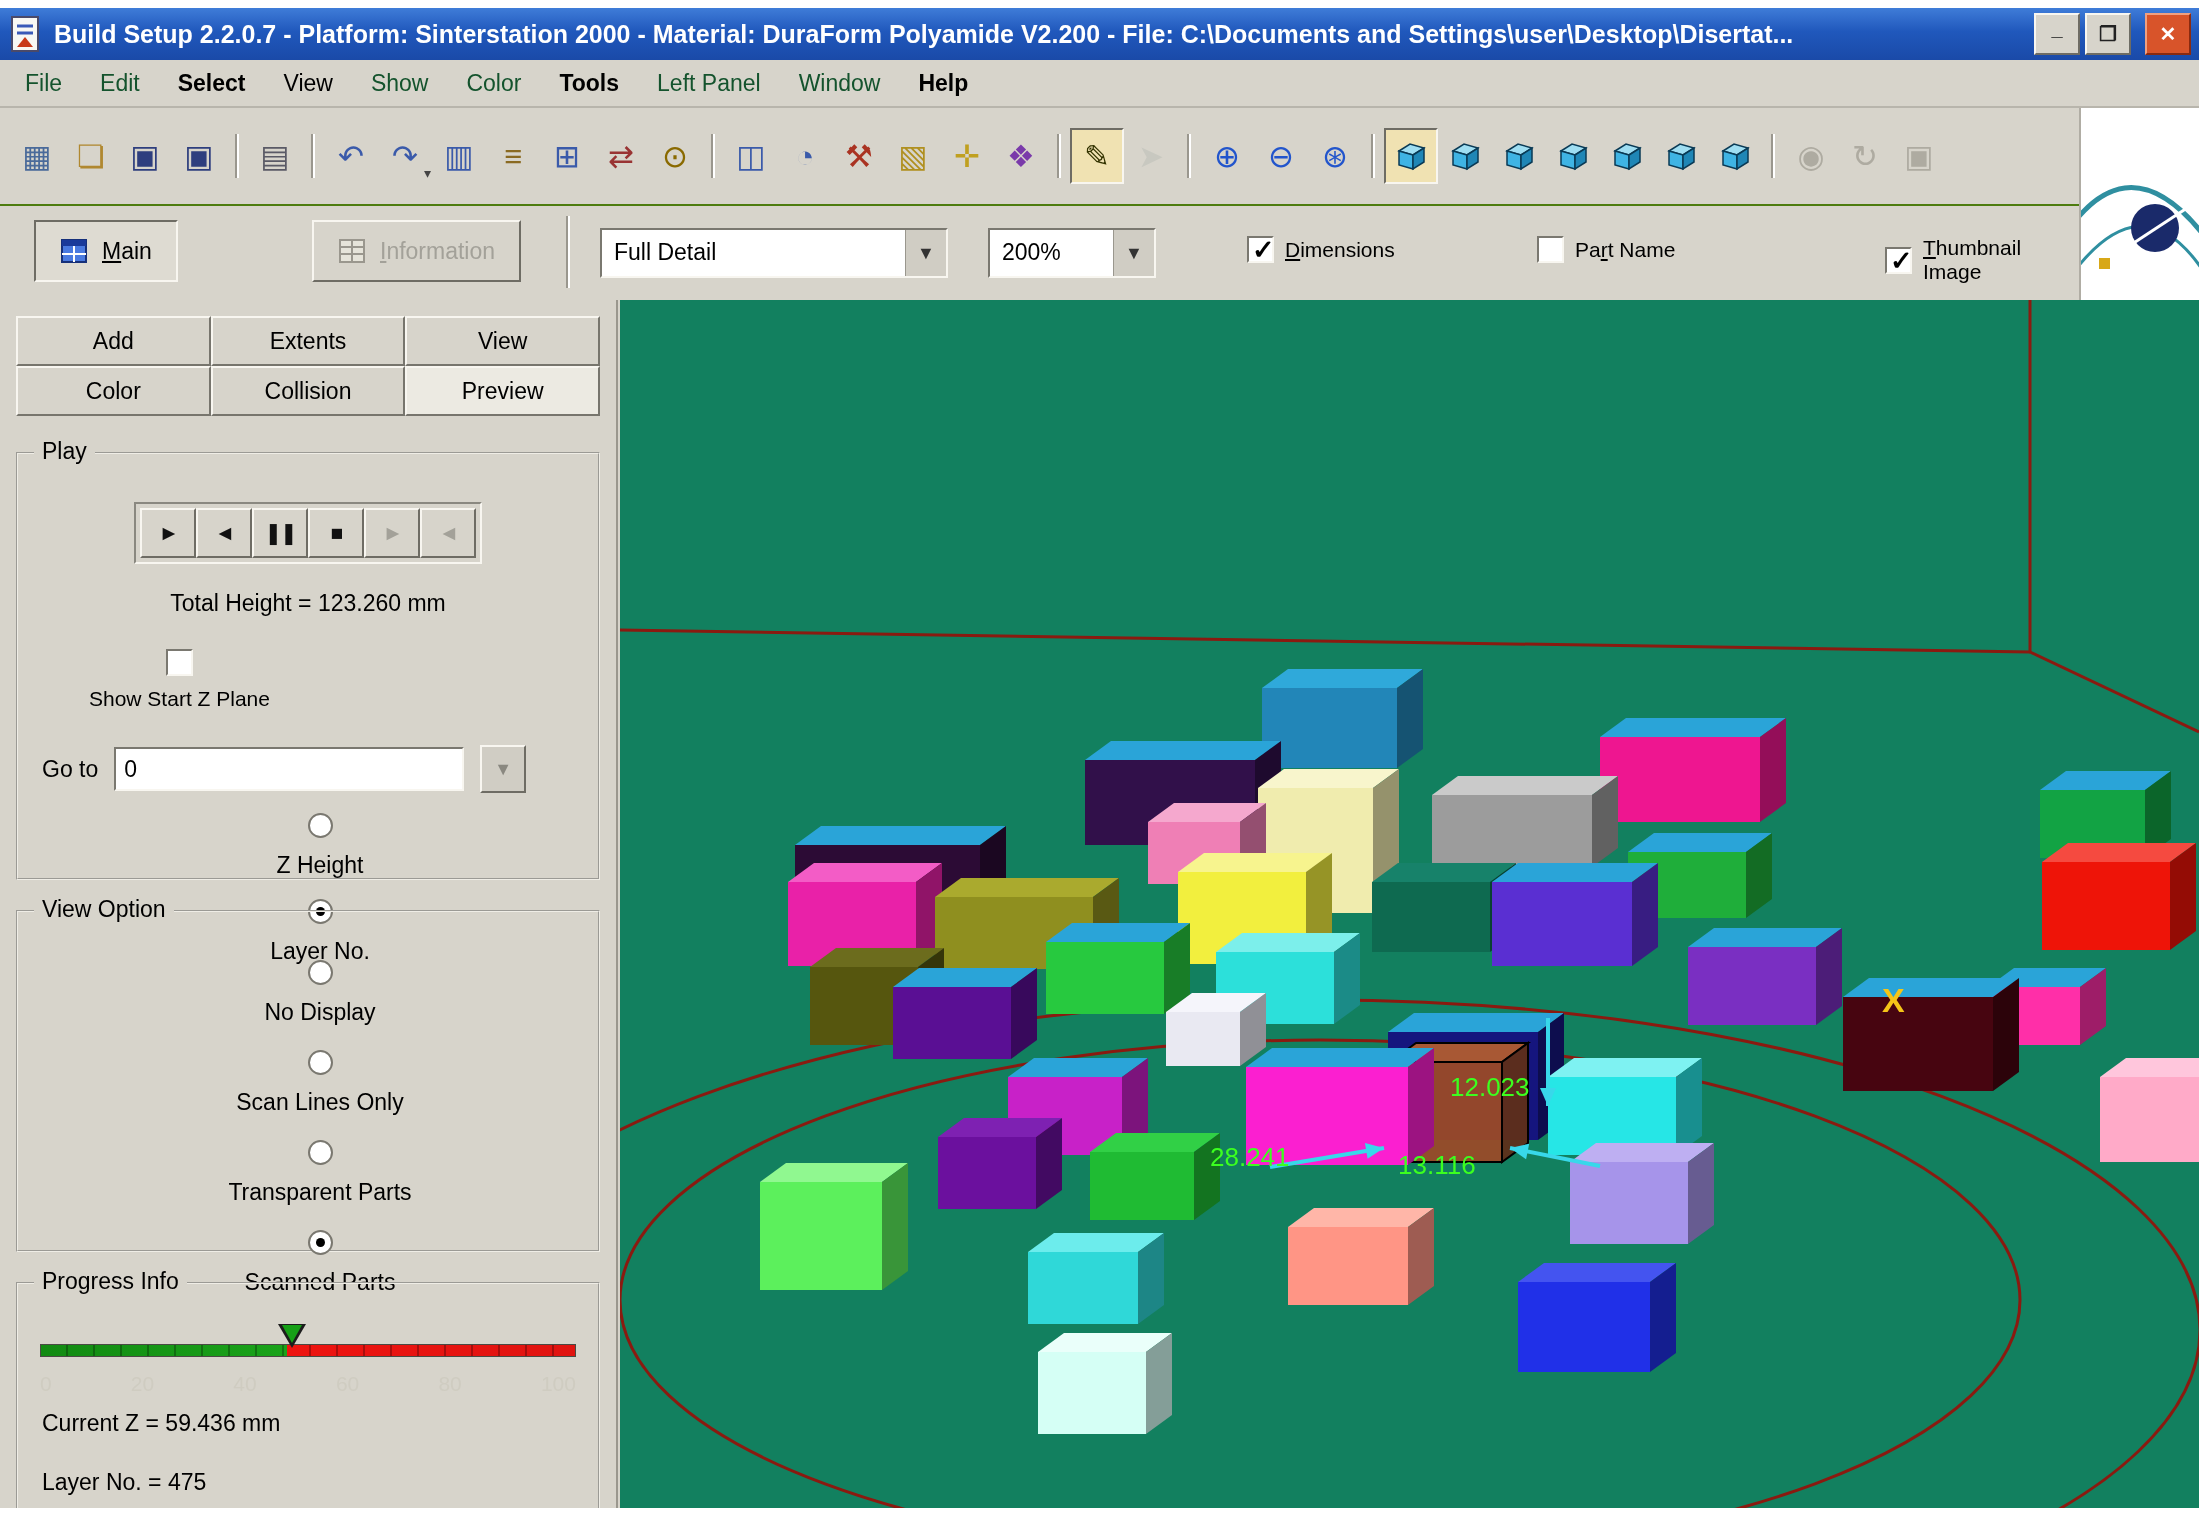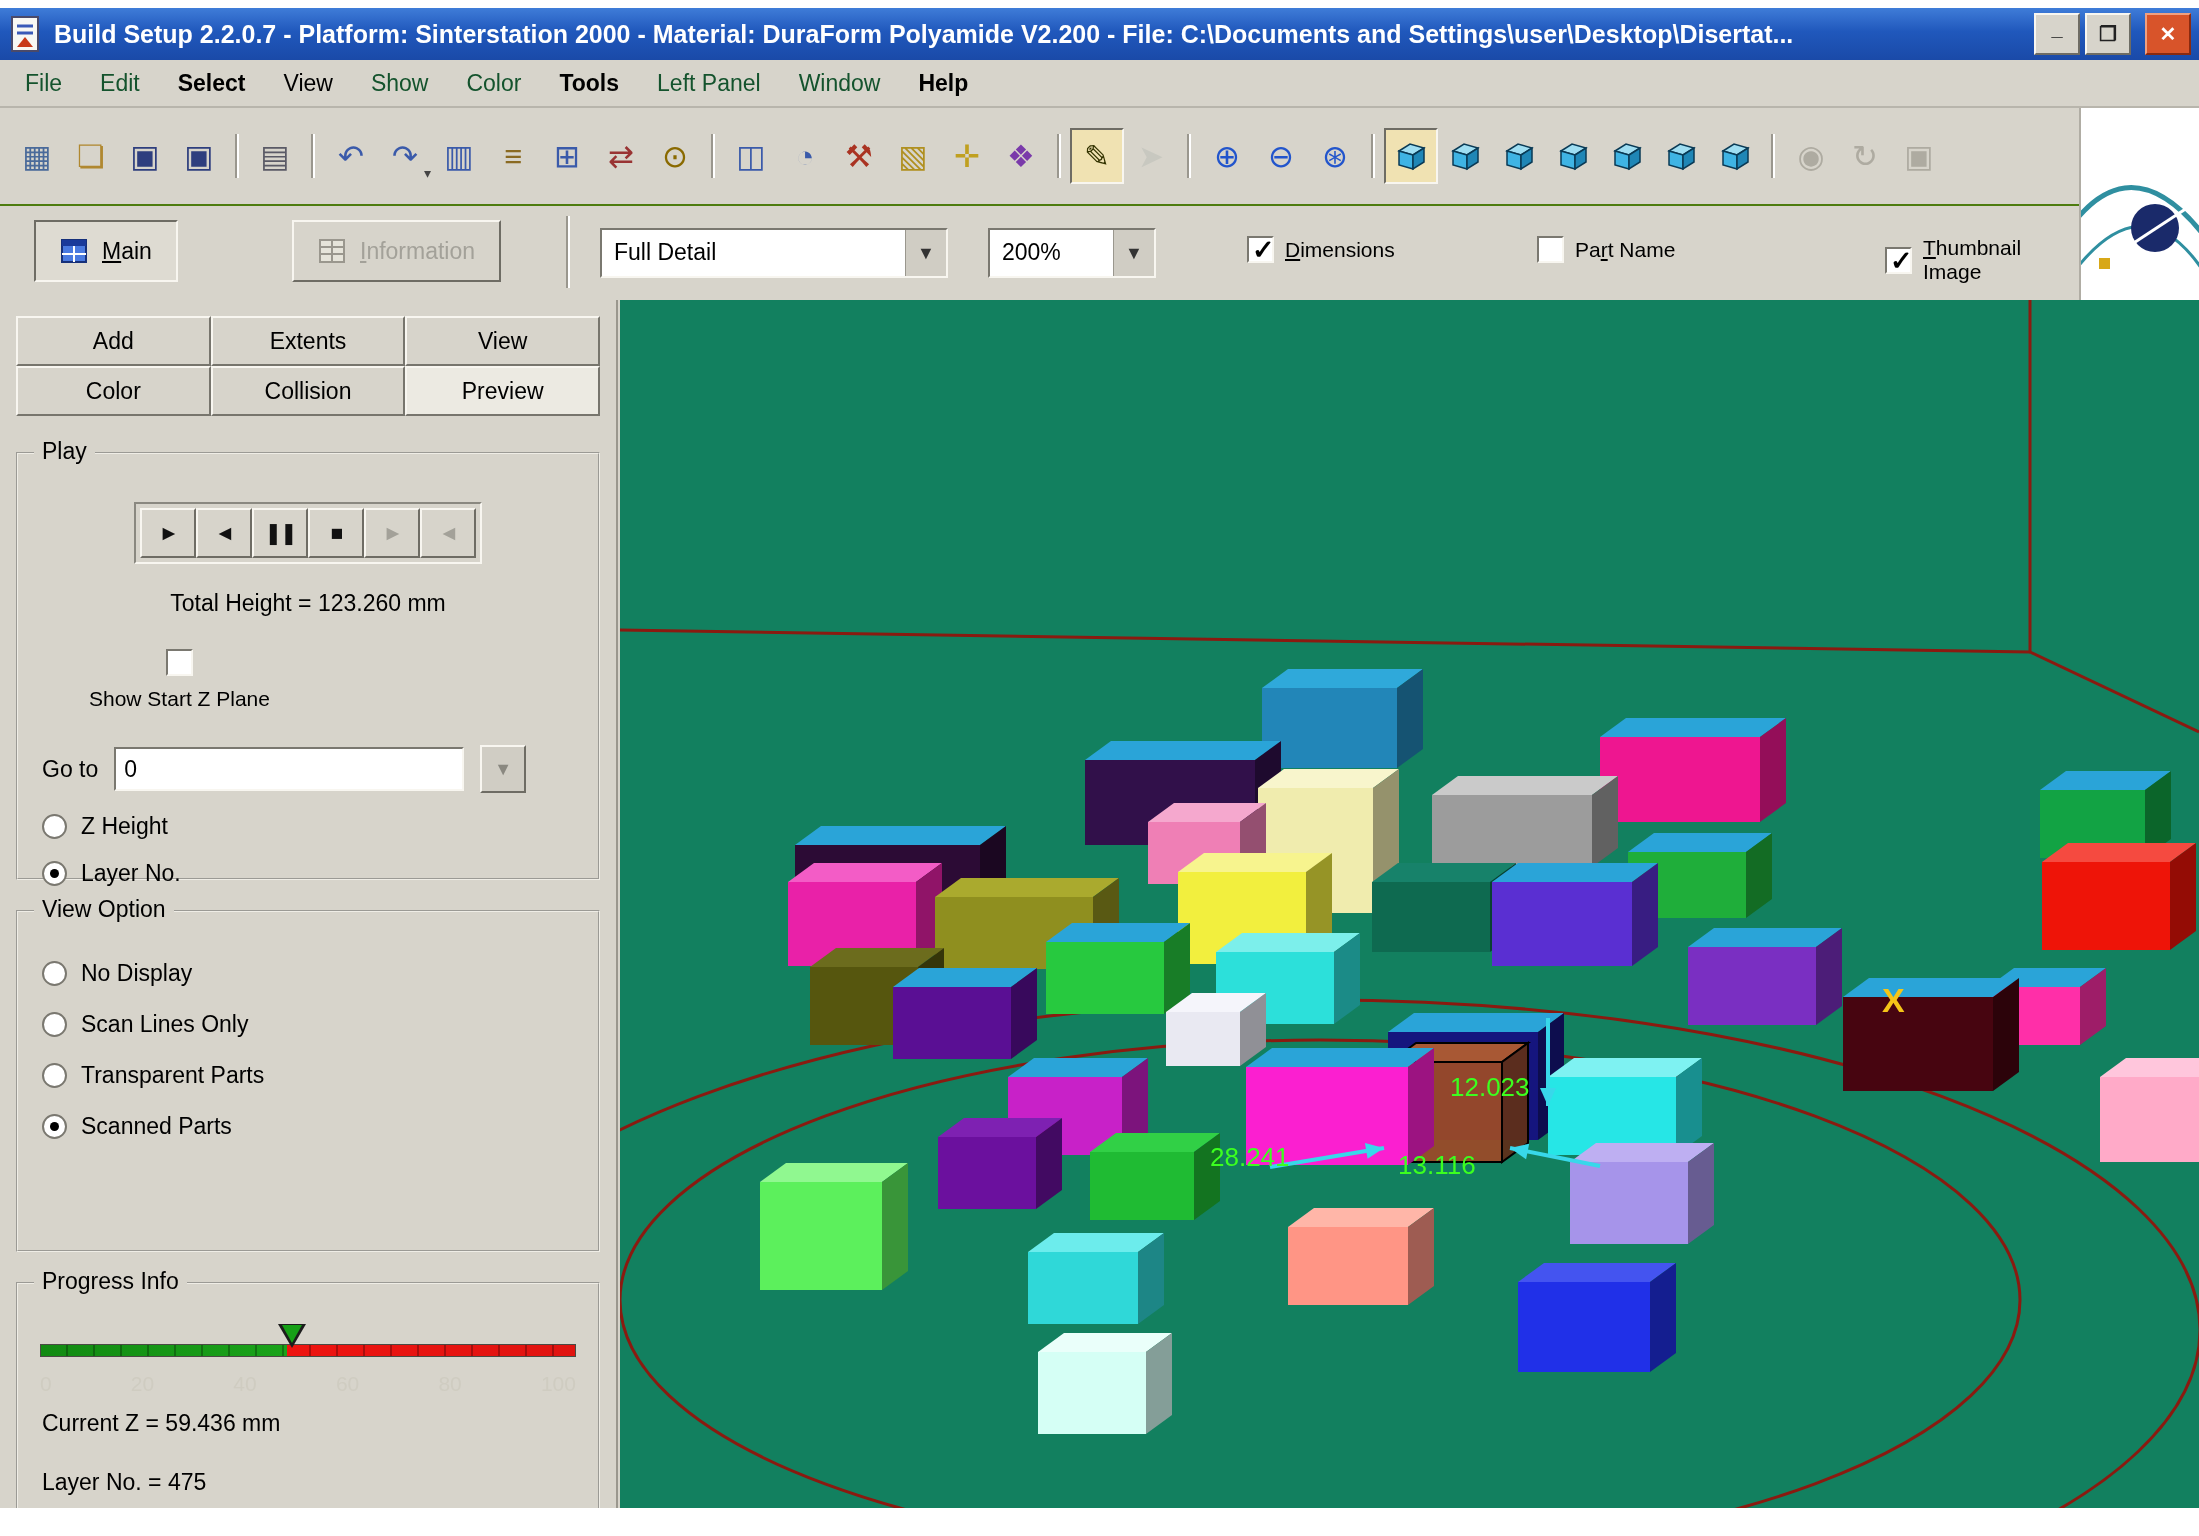--- a/index.html
+++ b/index.html
@@ -86,21 +86,21 @@
   .theight{text-align:center;margin-top:26px;font-size:23px;}
   .showz{margin:32px 0 0 24px;flex-direction:column;}
   .gotorow{margin:34px 0 0 24px;display:flex;align-items:center;gap:16px;}
   .gotolabel{font-size:23px;}
   .gotofield{width:330px;height:40px;font-size:23px;padding:0 8px;background:#fff;font-family:inherit;
     border:2px solid;border-color:#7a7870 #f8f6f0 #f8f6f0 #7a7870;}
   .gotobtn{width:42px;height:44px;background:#d0cdc4;position:relative;
     border:2px solid;border-color:#f8f6f0 #6e6c64 #6e6c64 #f8f6f0;}
   .gotobtn::after{content:"▼";position:absolute;left:50%;top:50%;transform:translate(-50%,-50%);
     color:#8a8880;font-size:18px;}
-  .radio{display:flex;align-items:center;gap:14px;margin:20px 0 0 24px;font-size:23px;}
+  .radio{display:flex;align-items:center;gap:14px;margin:20px 0 0 24px;font-size:23px;flex-direction:column;}
   .rb{width:25px;height:25px;border-radius:50%;background:#fff;border:2px solid #7a7870;
     position:relative;flex:none;box-sizing:border-box;}
   .radio.on .rb::after{content:"";position:absolute;left:6px;top:6px;width:9px;height:9px;
     border-radius:50%;background:#000;}
   .viewgroup{height:342px;padding-top:24px;}
   .viewgroup .radio{margin-top:24px;}
   .proggroup{height:252px;}
   .sliderzone{position:relative;margin:40px 22px 0;height:44px;}
   .sbar{position:absolute;left:0;right:0;top:20px;height:11px;border:1px solid #4a4a44;
     background:linear-gradient(to right,#128a12 0,#1aa31a 46%,#ee1410 46%,#e01410 100%);}
@@ -294,21 +294,21 @@
   <div class="toolbar2">
     <button class="bigbtn active" style="left:34px;">
       <svg width="28" height="28" viewBox="0 0 28 28">
         <rect x="2" y="3" width="24" height="22" fill="#4a7ae0" stroke="#16307a" stroke-width="2"></rect>
         <rect x="2" y="3" width="24" height="6" fill="#1a3a9a"></rect>
         <line x1="14" y1="9" x2="14" y2="25" stroke="#fff" stroke-width="2"></line>
         <line x1="2" y1="17" x2="26" y2="17" stroke="#fff" stroke-width="2"></line>
       </svg>
       <span class="blabel"><u>M</u><span>ain</span></span>
     </button>
-    <button class="bigbtn disabled" style="left:292px;">
+    <button class="bigbtn disabled" style="left:312px;">
       <svg width="28" height="28" viewBox="0 0 28 28">
         <rect x="2" y="3" width="24" height="22" fill="#e6e4da" stroke="#9a978e" stroke-width="2"></rect>
         <line x1="2" y1="10" x2="26" y2="10" stroke="#9a978e" stroke-width="2"></line>
         <line x1="2" y1="17" x2="26" y2="17" stroke="#9a978e" stroke-width="2"></line>
         <line x1="14" y1="3" x2="14" y2="25" stroke="#9a978e" stroke-width="2"></line>
       </svg>
       <span class="blabel"><u>I</u><span>nformation</span></span>
     </button>
     <span class="vsep"></span>
     <span class="combo" style="left:600px;width:348px;">

